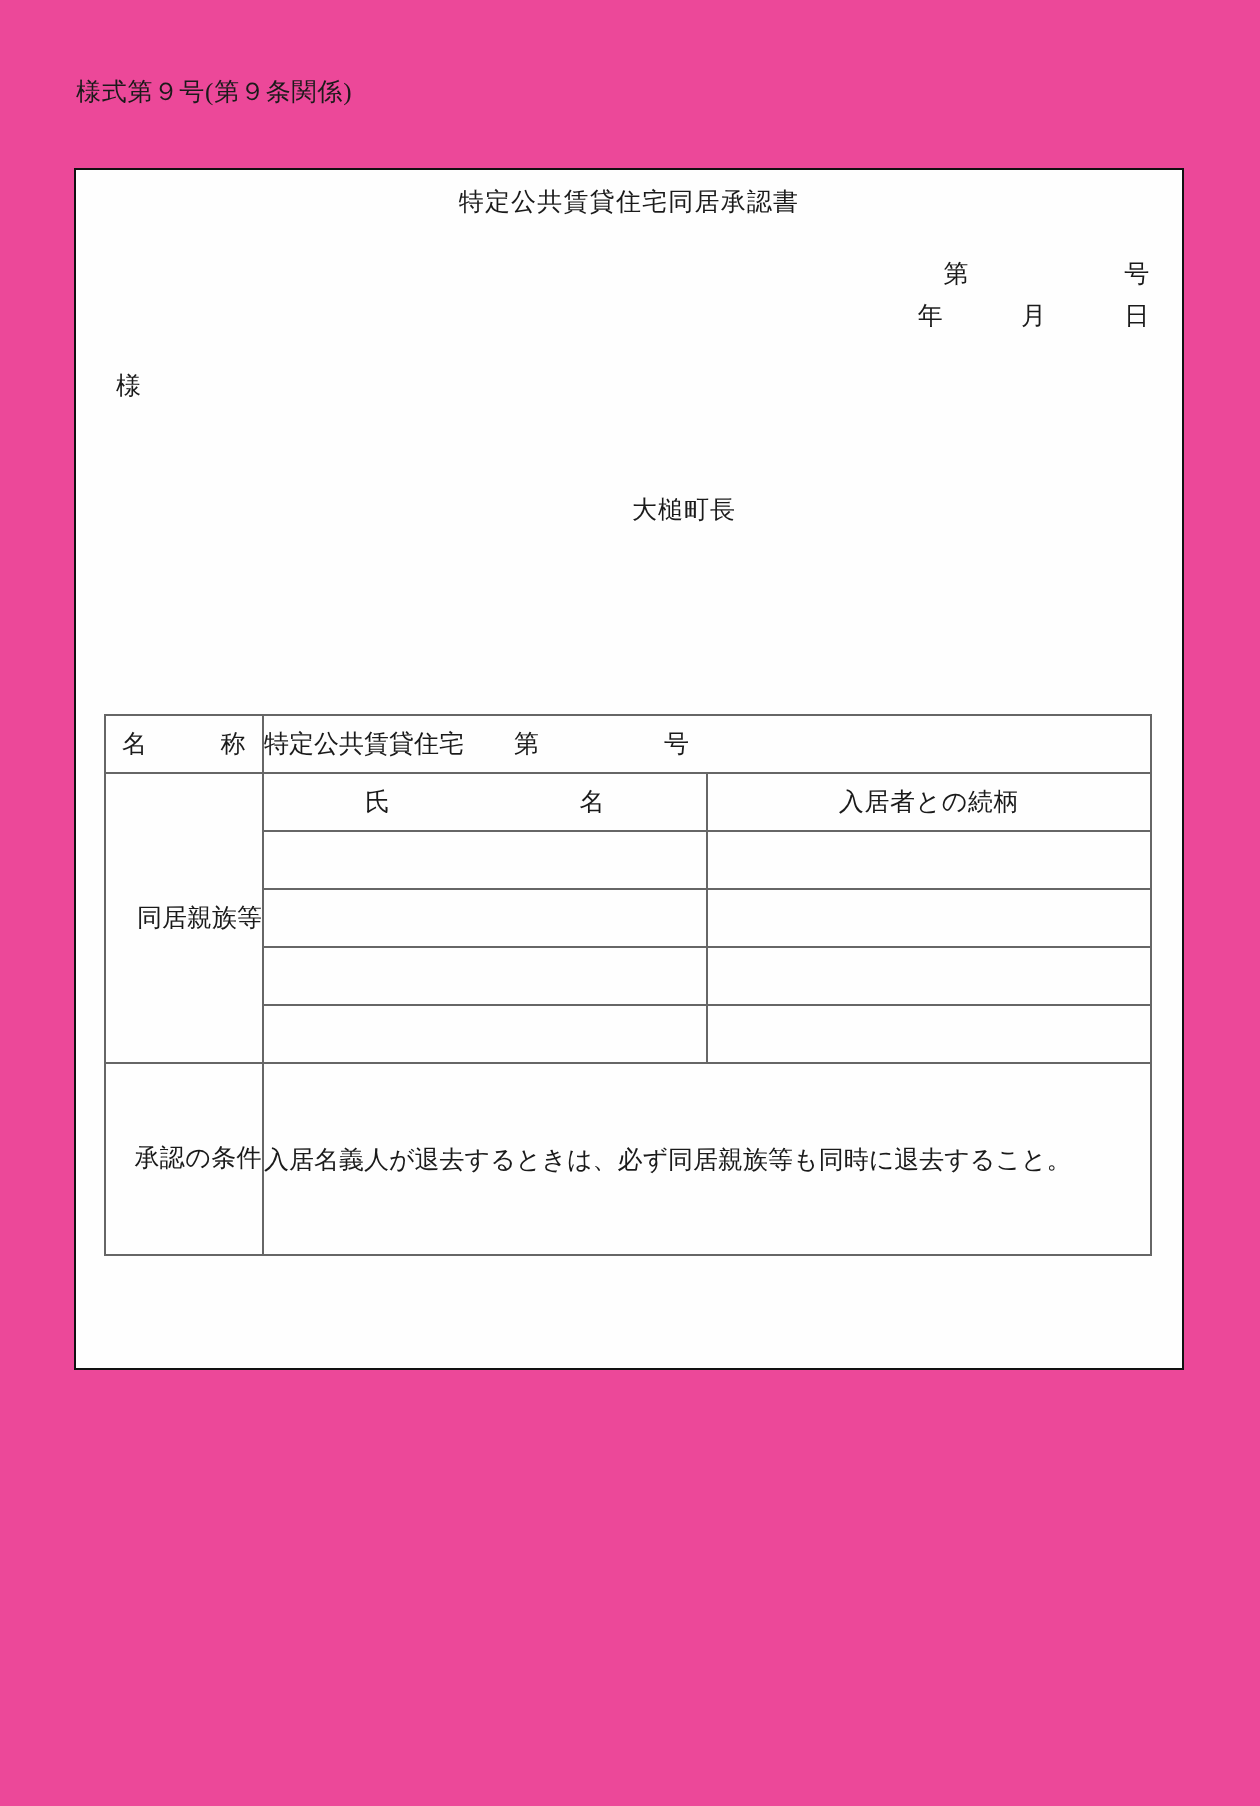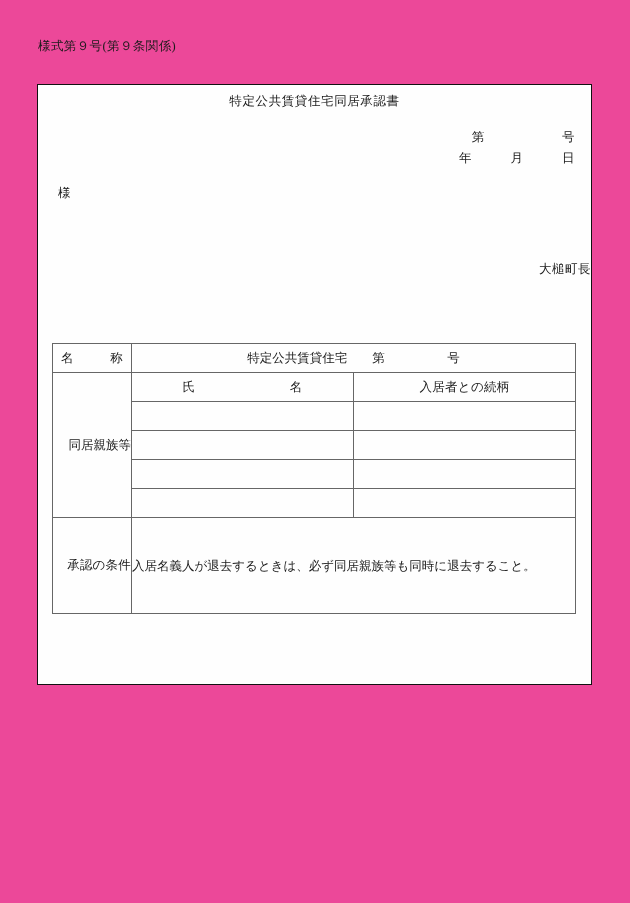--- a/index.html
+++ b/index.html
@@ -77,22 +77,22 @@
     top: 100px;
     font-size: 12.5px;
     white-space: pre;
   }
 
   
   .issuer {
     position: absolute;
     left: 0;
     right: 0;
-    top: 176px;
-    text-align: right;
+    top: 162px;
+    text-align: center;
     padding-left: 55px;
     box-sizing: border-box;
     font-size: 12.5px;
     letter-spacing: 0.5px;
   }
 
   
   .body-text {
     position: absolute;
     left: -3px;
@@ -103,21 +103,21 @@
     letter-spacing: 0.1px;
   }
   .body-text .indent {
     white-space: pre;
   }
 
   
   .tbl {
     position: absolute;
     left: 14px;
-    top: 258px;
+    top: 272px;
     width: 524px;
     border-collapse: collapse;
     table-layout: fixed;
     font-size: 12.5px;
   }
   .tbl td {
     border: 1px solid #666666;
     padding: 0;
     vertical-align: middle;
     background: transparent;
@@ -128,21 +128,20 @@
     height: 28px;
   }
   .spread {
     display: inline-block;
     width: 62px;
     text-align: justify;
     text-align-last: justify;
     letter-spacing: 0.2px;
   }
   .row-name-value {
-    text-align: center;
     height: 28px;
     padding-left: 0;
     white-space: pre;
   }
   .col-head {
     text-align: center;
     height: 28px;
     letter-spacing: 0.3px;
   }
   .spread-wide {

